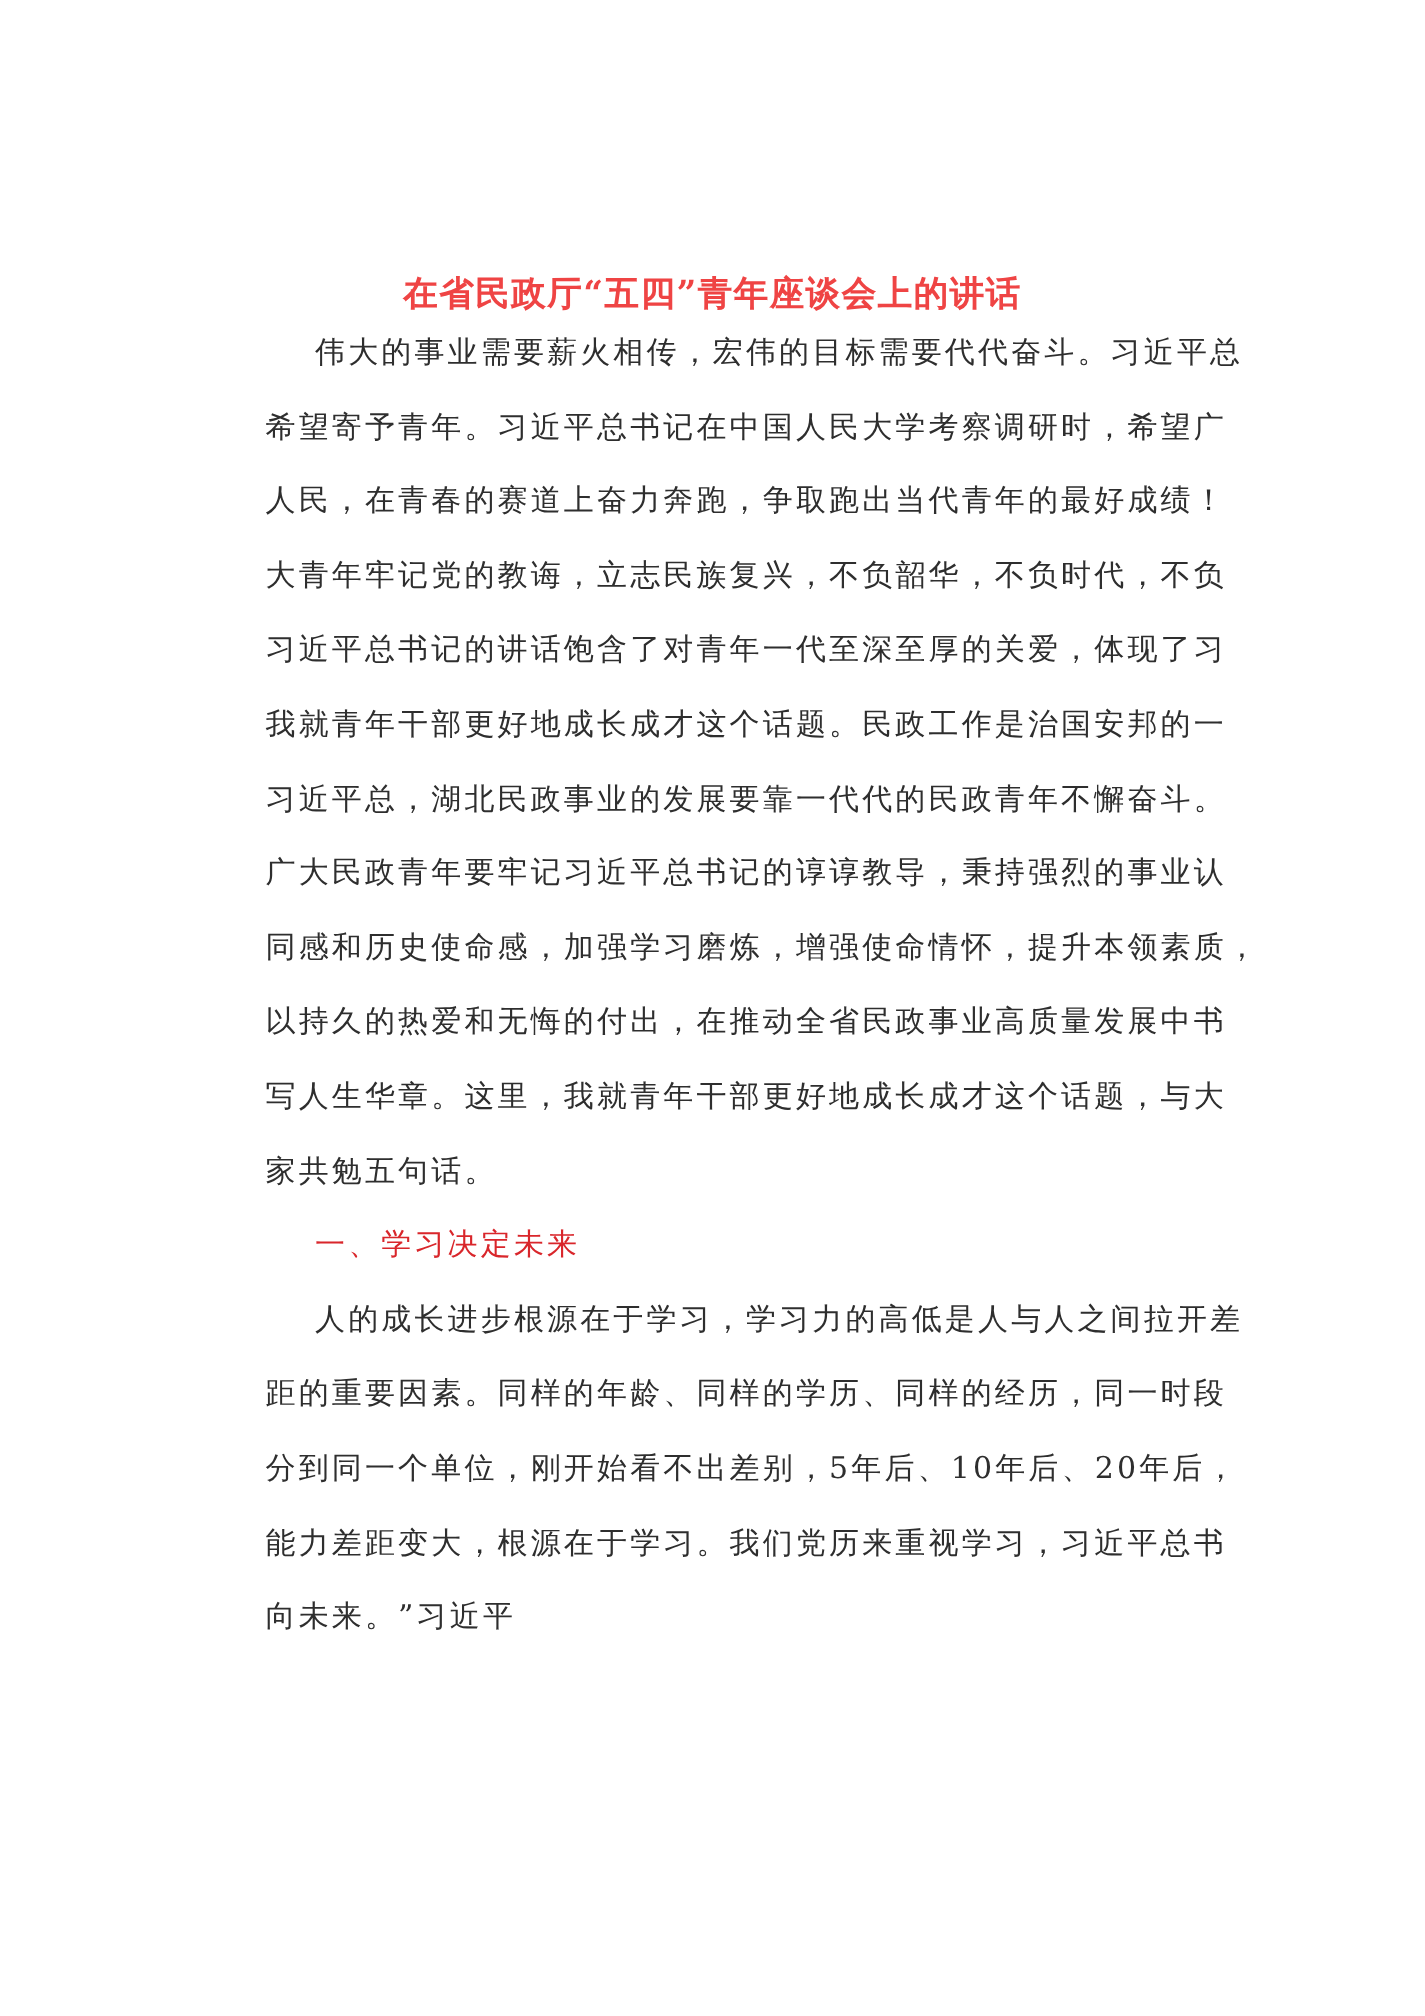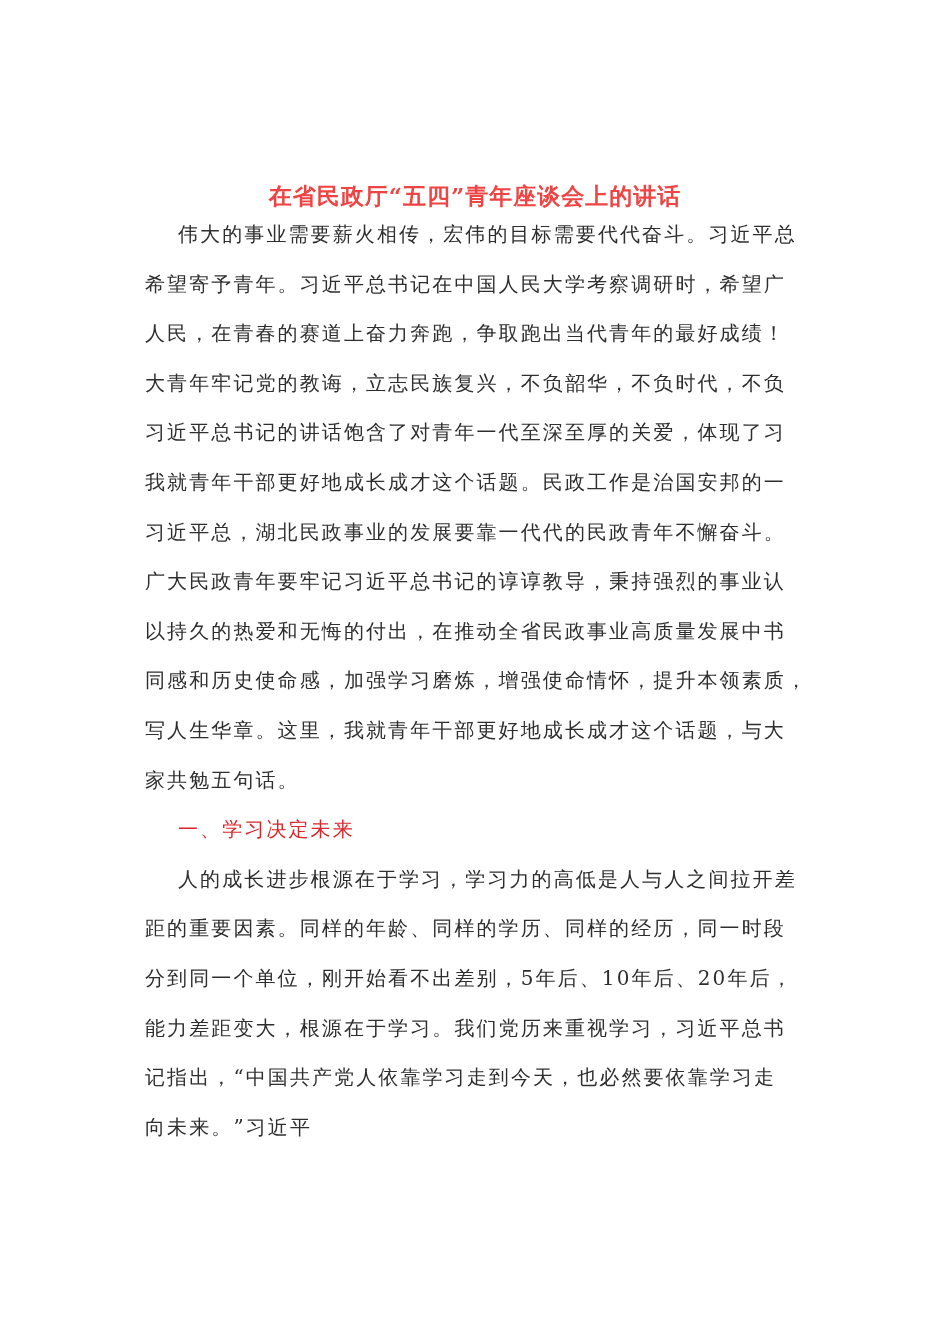--- a/index.html
+++ b/index.html
@@ -42,20 +42,21 @@
       top: 214px;
       width: 664px;
     }
     .line {
       height: 49.6px;
       line-height: 40px;
       font-size: 20px;
       white-space: nowrap;
       letter-spacing: 2.1px;
       color: #2e2e2e;
+      margin-left: 32px;
     }
     .line.indent {
       padding-left: 33px;
     }
     .line.heading {
       color: #d9262b;
       padding-left: 33px;
     }
   </style>
 </head>
@@ -65,25 +66,24 @@
   <div class="title">在省民政厅“五四”青年座谈会上的讲话</div>
   <div class="body">
     <div class="line indent">伟大的事业需要薪火相传，宏伟的目标需要代代奋斗。习近平总</div>
     <div class="line">希望寄予青年。习近平总书记在中国人民大学考察调研时，希望广</div>
     <div class="line">人民，在青春的赛道上奋力奔跑，争取跑出当代青年的最好成绩！</div>
     <div class="line">大青年牢记党的教诲，立志民族复兴，不负韶华，不负时代，不负</div>
     <div class="line">习近平总书记的讲话饱含了对青年一代至深至厚的关爱，体现了习</div>
     <div class="line">我就青年干部更好地成长成才这个话题。民政工作是治国安邦的一</div>
     <div class="line">习近平总，湖北民政事业的发展要靠一代代的民政青年不懈奋斗。</div>
     <div class="line">广大民政青年要牢记习近平总书记的谆谆教导，秉持强烈的事业认</div>
+    <div class="line">同感和历史使命感，加强学习磨炼，增强使命情怀，提升本领素质，</div>
     <div class="line">以持久的热爱和无悔的付出，在推动全省民政事业高质量发展中书</div>
-    <div class="line">同感和历史使命感，加强学习磨炼，增强使命情怀，提升本领素质，</div>
     <div class="line">写人生华章。这里，我就青年干部更好地成长成才这个话题，与大</div>
     <div class="line">家共勉五句话。</div>
     <div class="line heading">一、学习决定未来</div>
     <div class="line indent">人的成长进步根源在于学习，学习力的高低是人与人之间拉开差</div>
     <div class="line">距的重要因素。同样的年龄、同样的学历、同样的经历，同一时段</div>
     <div class="line">分到同一个单位，刚开始看不出差别，5年后、10年后、20年后，</div>
     <div class="line">能力差距变大，根源在于学习。我们党历来重视学习，习近平总书</div>
-    <div class="line">记指出，“中国共产党人依靠学习走到今天，也必然要依靠学习走</div>
     <div class="line">向未来。”习近平</div>
   </div>
 </div>
 
 </body></html>

